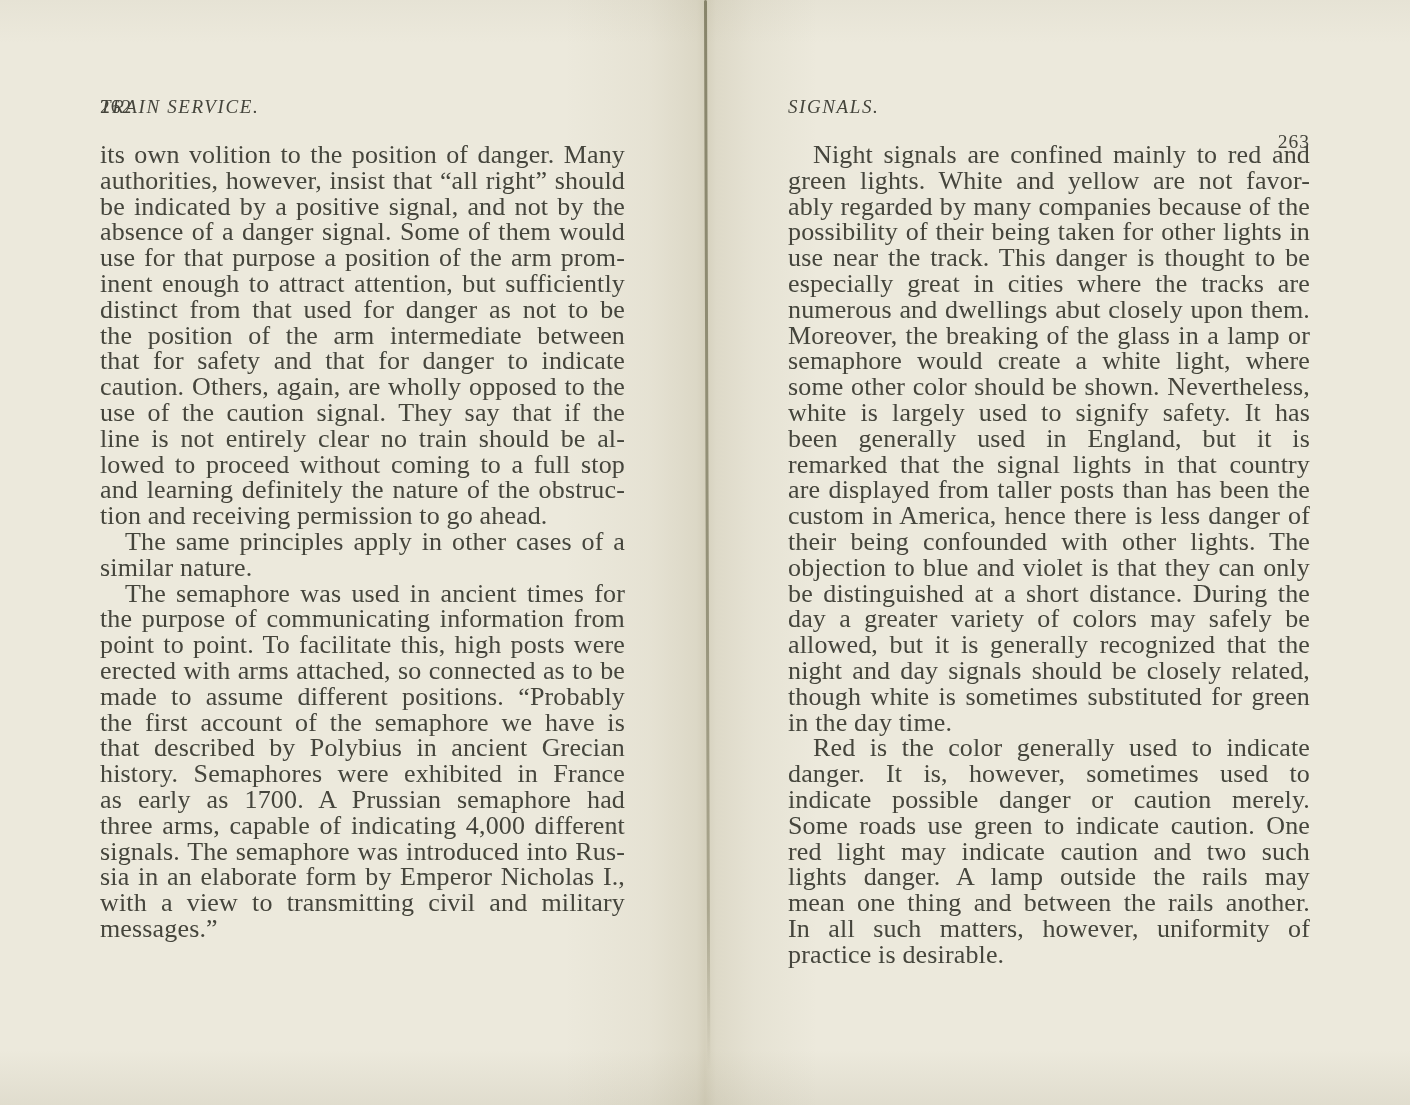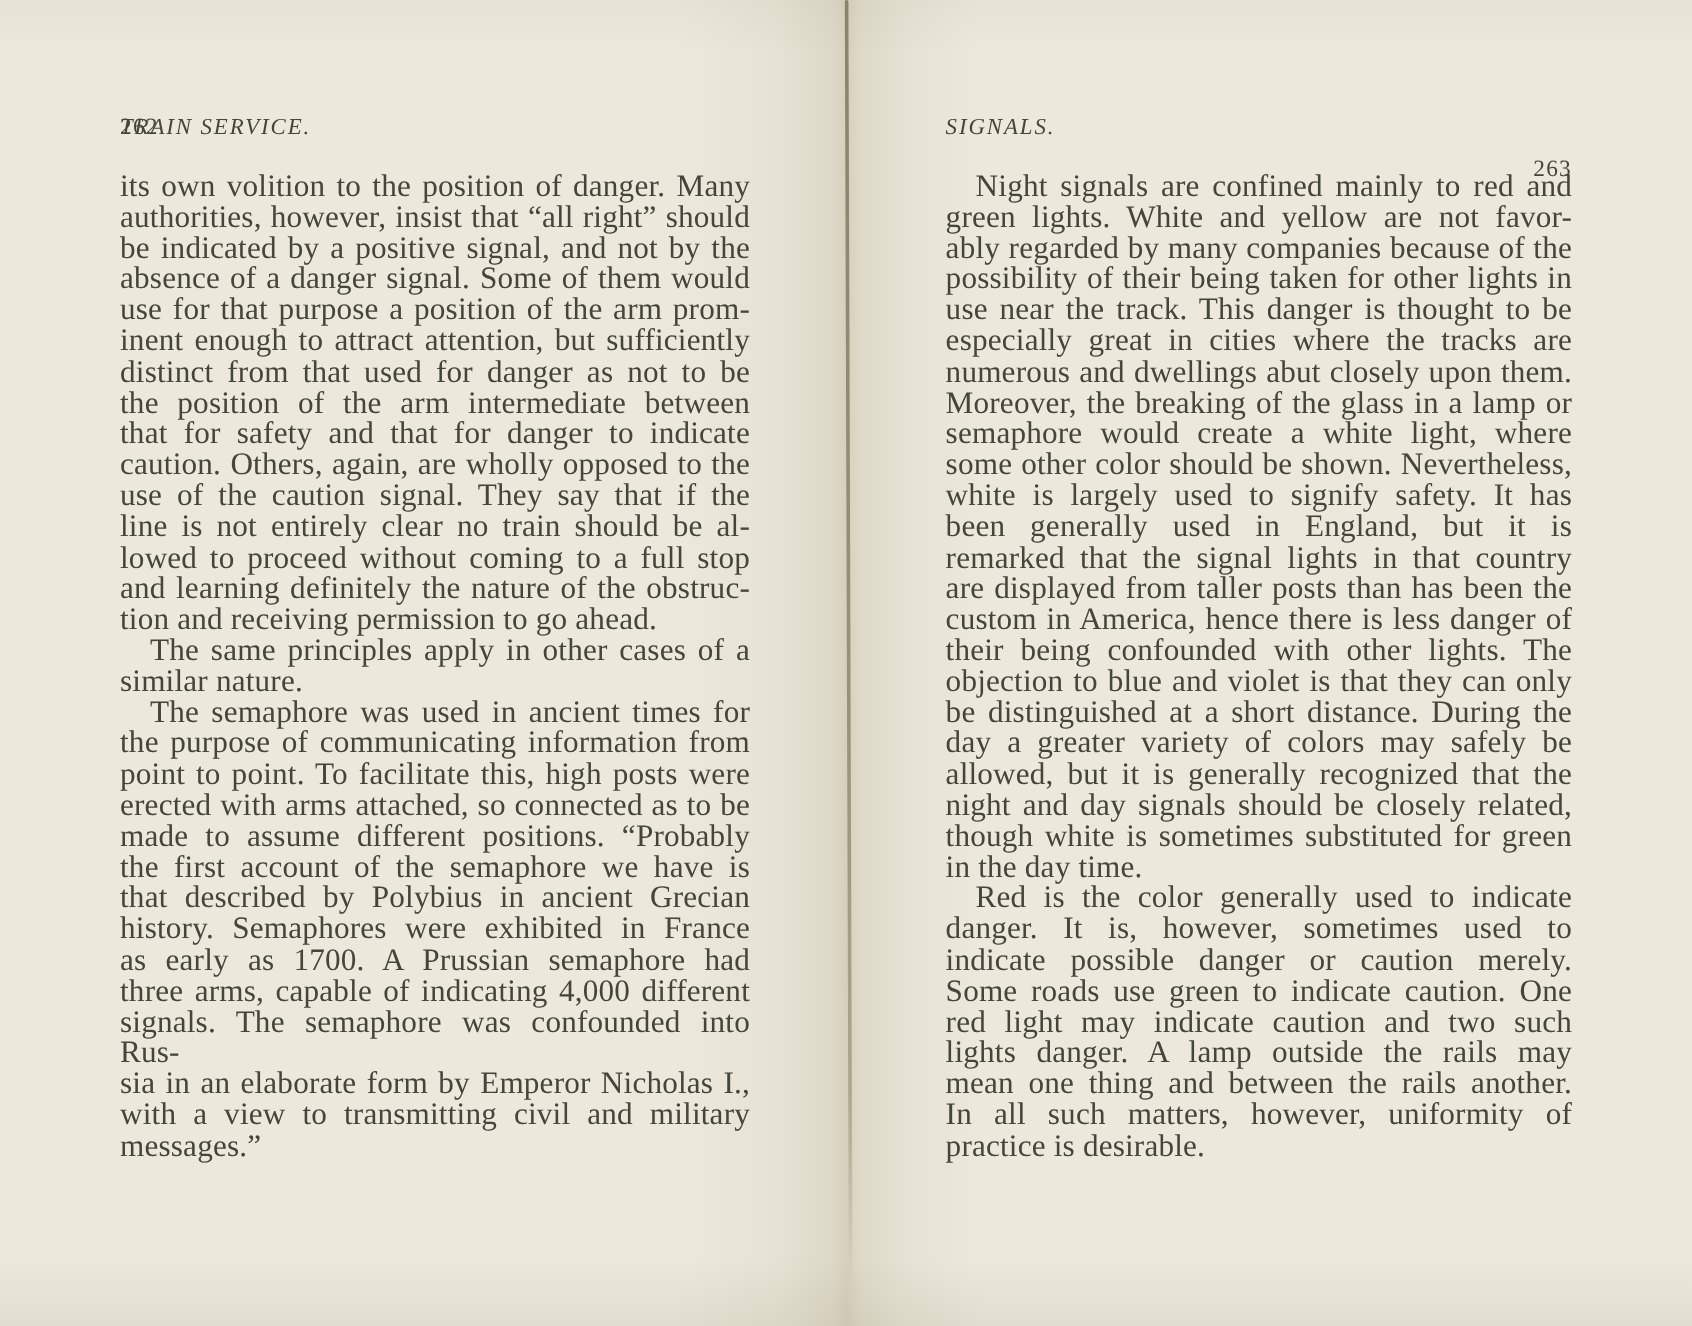--- a/index.html
+++ b/index.html
@@ -132,21 +132,21 @@
           <div class="line indent">The semaphore was used in ancient times for</div>
           <div class="line">the purpose of communicating information from</div>
           <div class="line">point to point.  To facilitate this, high posts were</div>
           <div class="line">erected with arms attached, so connected as to be</div>
           <div class="line">made to assume different positions.  “Probably</div>
           <div class="line">the first account of the semaphore we have is</div>
           <div class="line">that described by Polybius in ancient Grecian</div>
           <div class="line">history.  Semaphores were exhibited in France</div>
           <div class="line">as early as 1700.  A Prussian semaphore had</div>
           <div class="line">three arms, capable of indicating 4,000 different</div>
-          <div class="line">signals.  The semaphore was confounded into Rus-</div>
+          <div class="line">signals.  The semaphore was introduced into Rus-</div>
           <div class="line">sia in an elaborate form by Emperor Nicholas I.,</div>
           <div class="line">with a view to transmitting civil and military</div>
           <div class="line last">messages.”</div>
         </div>
       </div>
   </div>
 
   <div>
     <div id="right-title" class="page-header-title">SIGNALS.</div>
     <div id="right-pagenum" class="page-header-number">263</div>

